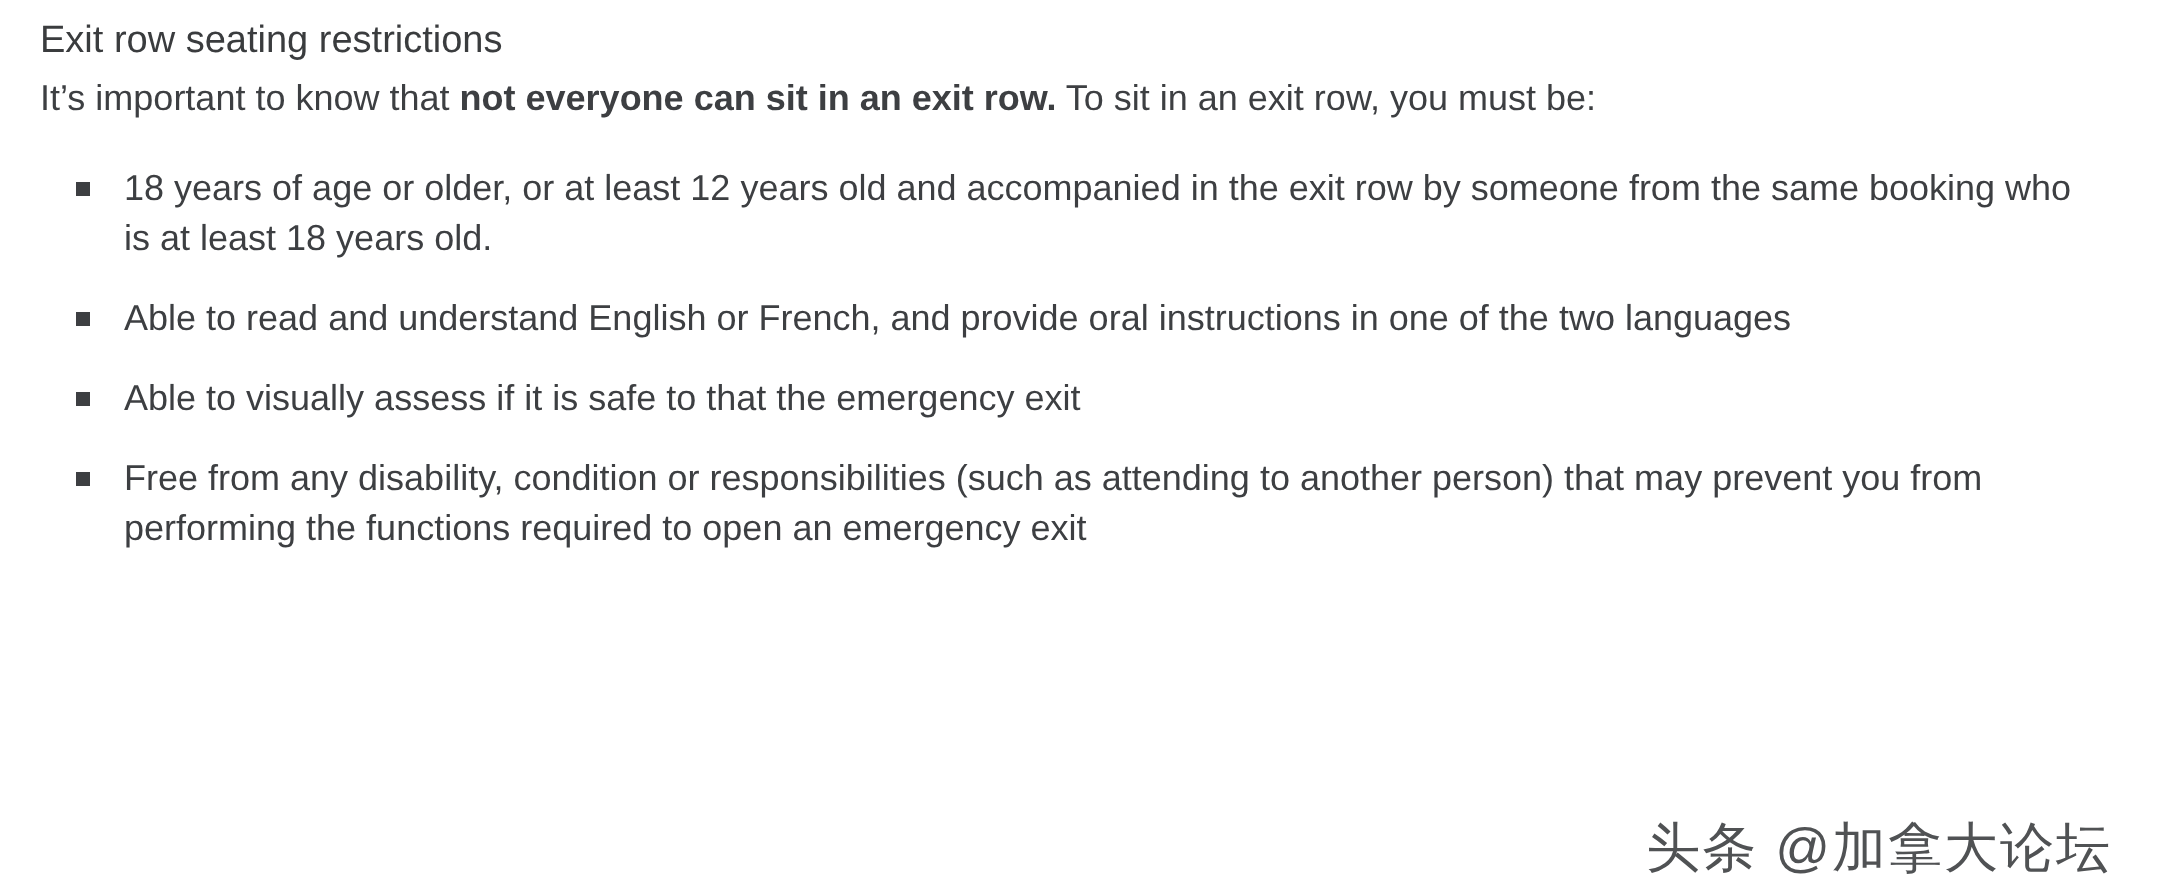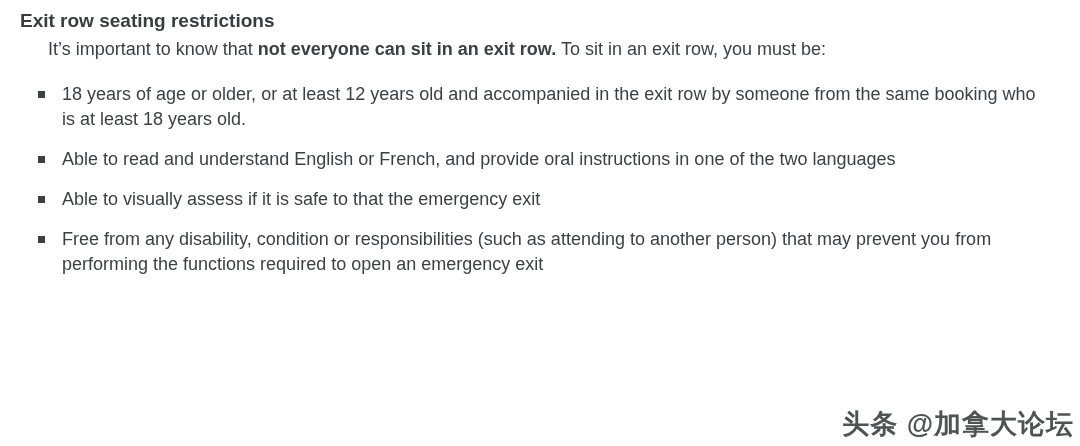--- a/index.html
+++ b/index.html
@@ -11,29 +11,28 @@
     overflow: hidden;
     font-family: "Liberation Sans", "DejaVu Sans", sans-serif;
     color: #3d3f42;
   }
   .content {
     padding: 8px 15px 0 20px;
   }
   .heading {
     font-size: 19px;
     line-height: 26px;
-    font-weight: 700;
+    font-weight: 400;
     color: #3a3c3e;
   }
   .intro {
     margin-top: 2px;
     font-size: 18px;
     line-height: 26px;
     max-width: 1030px;
-    margin-left: 28px;
   }
   .intro .bold { font-weight: 700; }
   ul.restrictions {
     margin: 20px 15px 0 0;
     padding-left: 42px;
     list-style: none;
     max-width: 1050px;
   }
   ul.restrictions li {
     position: relative;
@@ -46,24 +45,24 @@
     content: "";
     position: absolute;
     left: -24px;
     top: 9px;
     width: 7px;
     height: 7px;
     background: #3d3f42;
   }
   .watermark {
     position: absolute;
-    right: 6px;
+    right: 24px;
     bottom: 4px;
     font-size: 27px;
-    font-weight: 700;
+    font-weight: 400;
     letter-spacing: 1px;
     color: #505254;
     text-shadow:
       2px 2px 0 rgba(255,255,255,0.95),
      -2px -2px 0 rgba(255,255,255,0.9),
       2px -2px 0 rgba(255,255,255,0.9),
      -2px  2px 0 rgba(255,255,255,0.9);
     white-space: nowrap;
   }
 </style>

